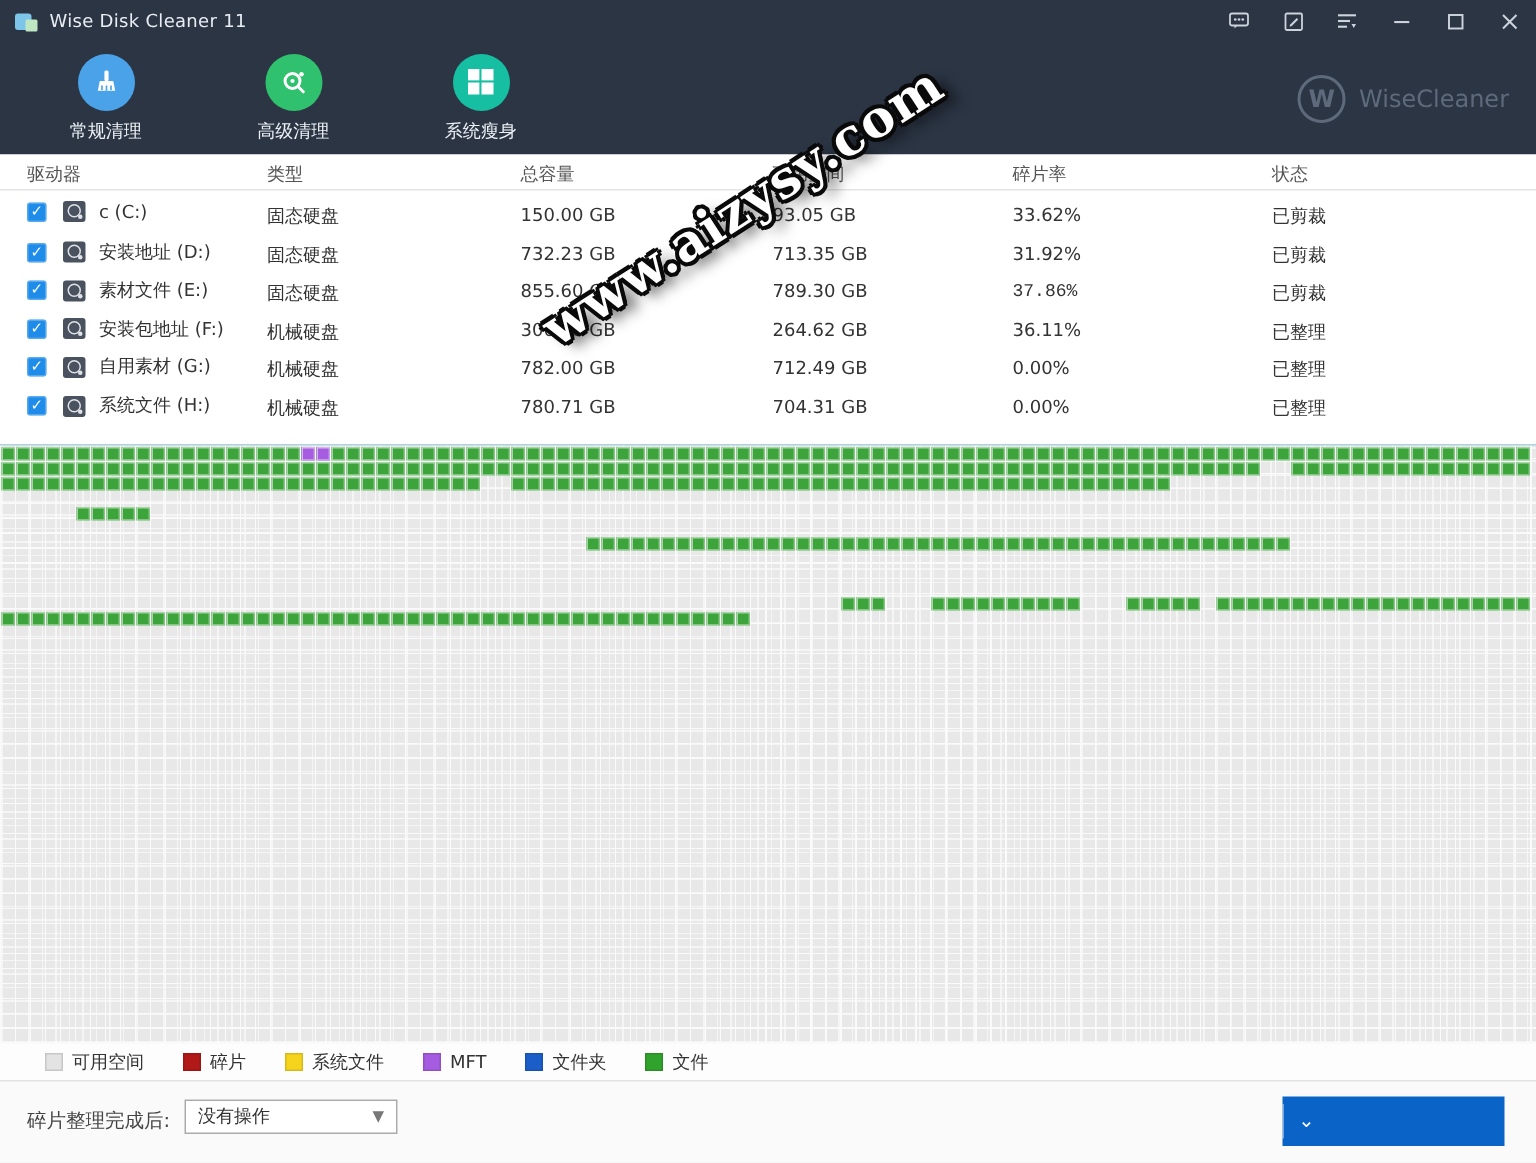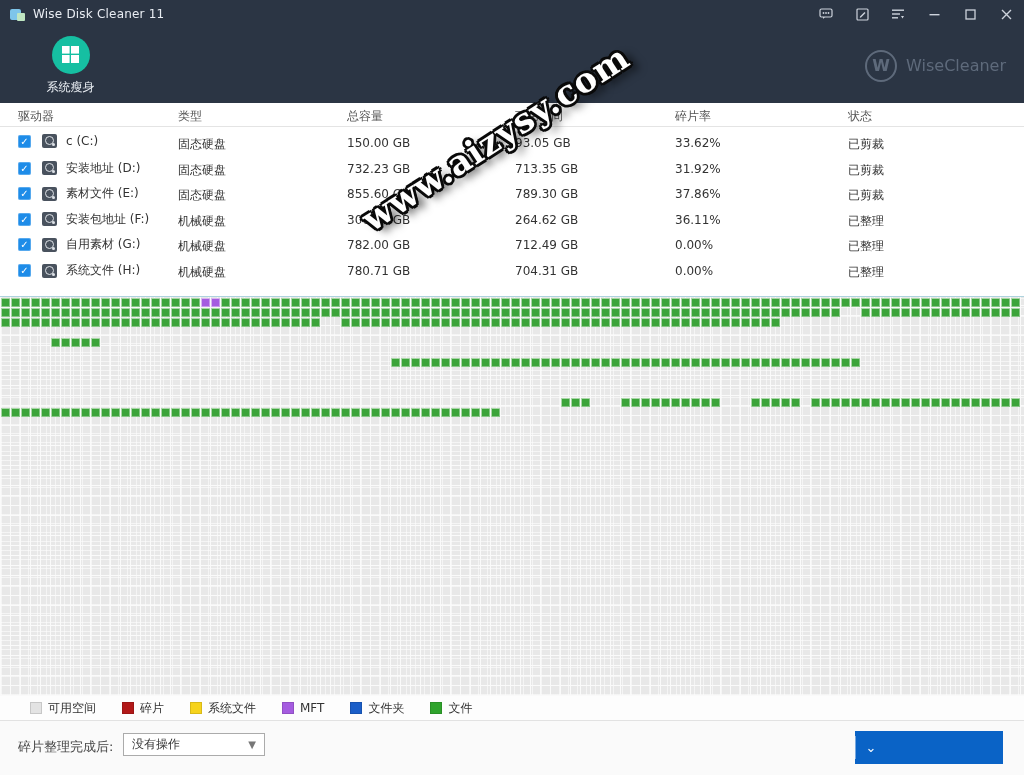--- a/index.html
+++ b/index.html
@@ -150,20 +150,41 @@
       <svg width="11" height="11" viewBox="0 0 11 11">
           <path d="M1 1l9 9M10 1l-9 9" stroke="currentColor" stroke-width="1.4"></path>
         </svg>
     </div>
   </div>
 </div>
 
 <div class="toolbar">
   <div class="tabs" id="tabs">
       <div class="tab">
+        <div class="tab-icon" style="background: rgb(74, 163, 232);">
+          <svg width="20" height="20" viewBox="0 0 20 20">
+            <rect x="8.6" y="2" width="2.8" height="7" rx="1" fill="#fff"></rect>
+            <path d="M5.5 9h9l1.3 6.5h-11.6z" fill="#fff"></path>
+            <path d="M7 12v3M10 12v3.5M13 12v3" stroke="#4aa3e8" stroke-width="1.1"></path>
+          </svg>
+        </div>
+        <div class="tab-label">常规清理</div>
+      </div>
+      <div class="tab">
+        <div class="tab-icon" style="background: rgb(47, 193, 109);">
+          <svg width="20" height="20" viewBox="0 0 20 20">
+            <circle cx="9" cy="9" r="5" fill="none" stroke="#fff" stroke-width="2"></circle>
+            <circle cx="9" cy="9" r="1.4" fill="#fff"></circle>
+            <path d="M12.8 12.8l3.4 3.4" stroke="#fff" stroke-width="2" stroke-linecap="round"></path>
+            <circle cx="15" cy="4.5" r="1.5" fill="#fff"></circle>
+          </svg>
+        </div>
+        <div class="tab-label">高级清理</div>
+      </div>
+      <div class="tab">
         <div class="tab-icon" style="background: rgb(22, 191, 162);">
           <svg width="19" height="19" viewBox="0 0 19 19">
             <rect x="1" y="1" width="7.6" height="7.6" fill="#fff"></rect>
             <rect x="10" y="1" width="8" height="7.6" fill="#fff"></rect>
             <rect x="1" y="10" width="7.6" height="8" fill="#fff"></rect>
             <rect x="10" y="10" width="8" height="8" fill="#fff"></rect>
           </svg>
         </div>
         <div class="tab-label">系统瘦身</div>
       </div>
@@ -210,21 +231,21 @@
       </div>
       <div class="trow" style="top: 78.2px;">
         <div class="cell name-cell" style="left: 18px;">
           <div class="checkbox" style="background: rgb(30, 140, 232);">✓</div>
           <div class="drive-icon"></div>
           <div class="drive-name">素材文件 (E:)</div>
         </div>
         <div class="cell" style="left: 178px;">固态硬盘</div>
         <div class="cell" style="left: 347px;">855.60 GB</div>
         <div class="cell" style="left: 515px;">789.30 GB</div>
-        <div class="cell" style="left: 675px;">37.86%</div>
+        <div class="cell" style="left: 675px; font-family: Liberation Mono, monospace;">37.86%</div>
         <div class="cell" style="left: 848px;">已剪裁</div>
       </div>
       <div class="trow" style="top: 103.8px;">
         <div class="cell name-cell" style="left: 18px;">
           <div class="checkbox" style="background: rgb(30, 140, 232);">✓</div>
           <div class="drive-icon"></div>
           <div class="drive-name">安装包地址 (F:)</div>
         </div>
         <div class="cell" style="left: 178px;">机械硬盘</div>
         <div class="cell" style="left: 347px;">300.00 GB</div>

